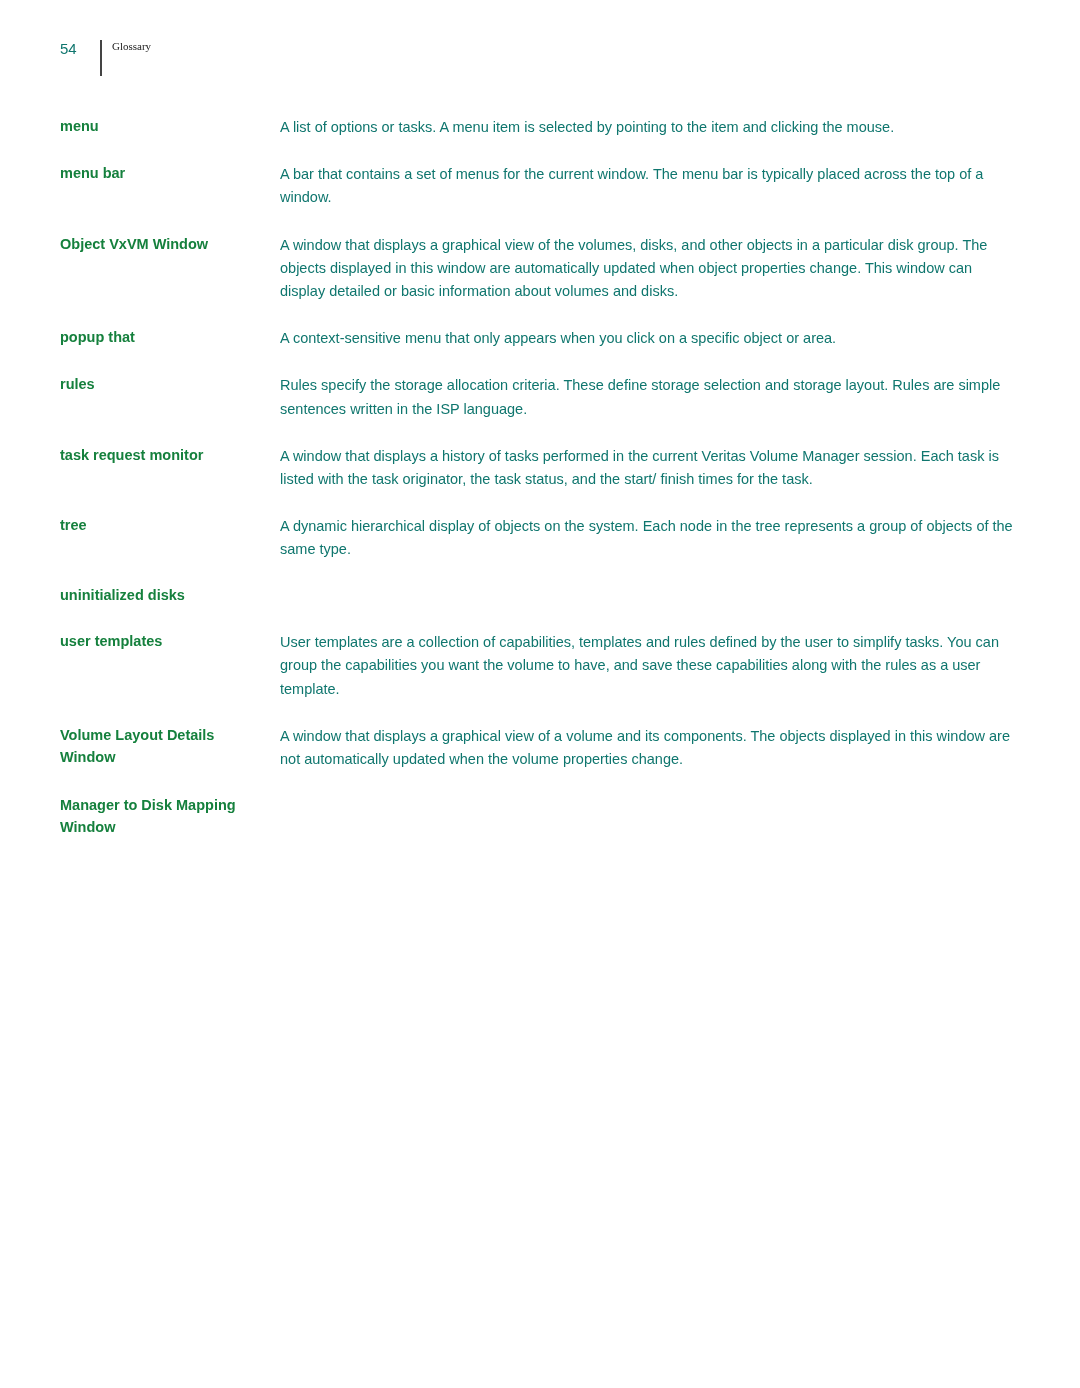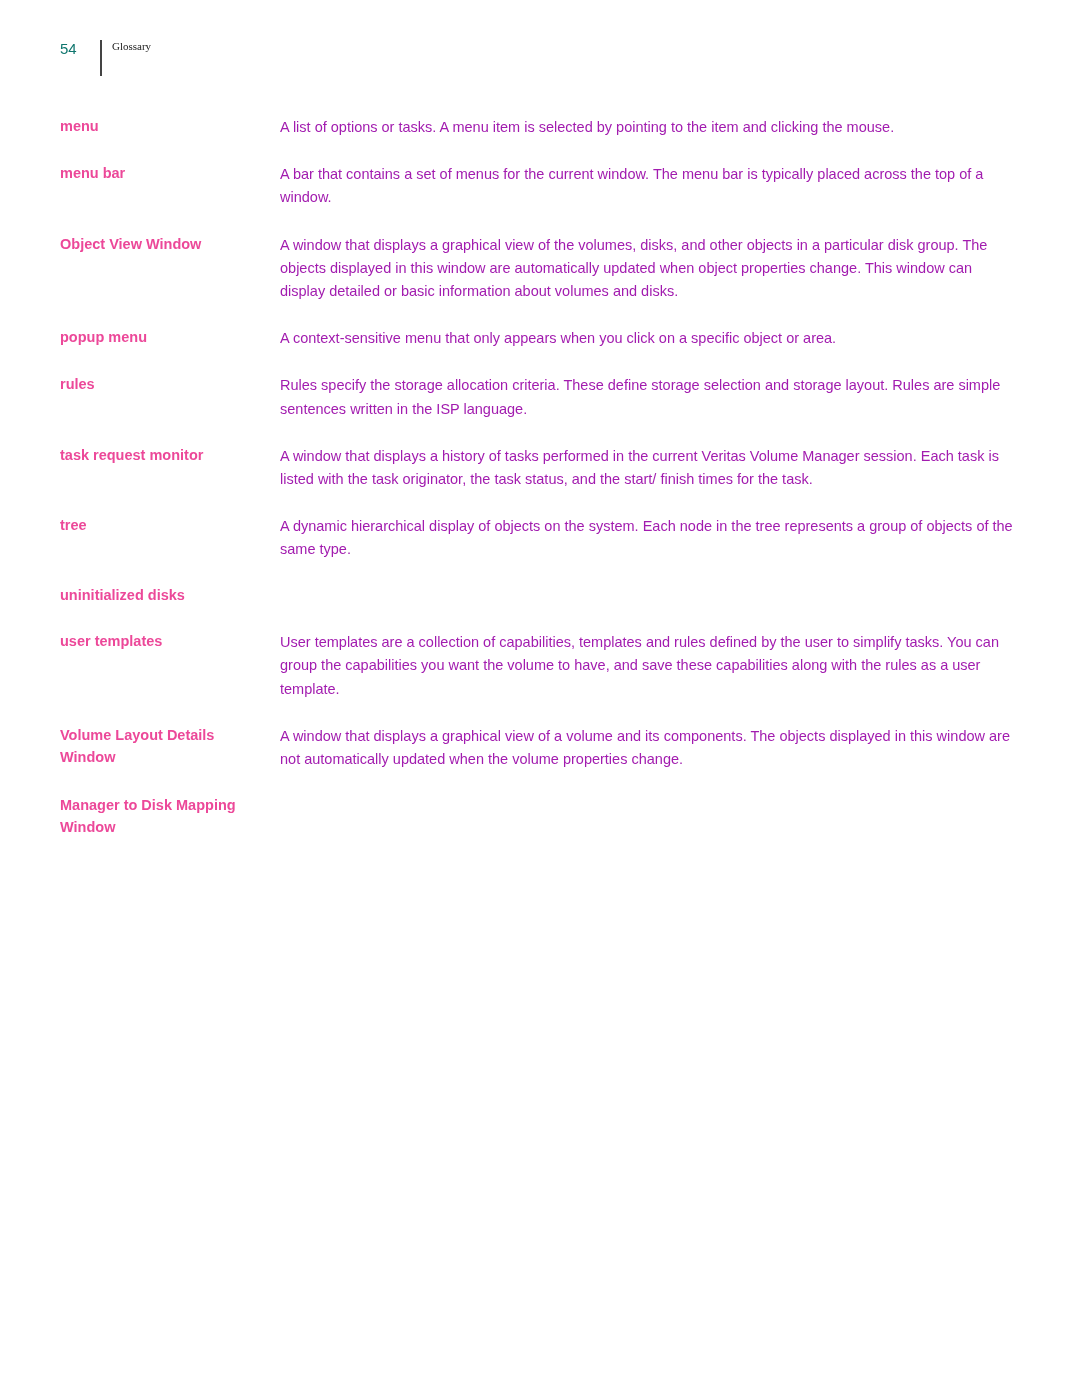--- a/index.html
+++ b/index.html
@@ -60,30 +60,30 @@
       margin-bottom: 24px;
       padding-bottom: 0;
     }
 
     .glossary-term {
       min-width: 220px;
       max-width: 220px;
       font-weight: bold;
       font-family: Arial, Helvetica, sans-serif;
       font-size: 14.5px;
-      color: #ec4899;
+      color: #15803d;
       padding-right: 20px;
       line-height: 1.5;
     }
 
     .glossary-definition {
       flex: 1;
       font-family: Arial, Helvetica, sans-serif;
       font-size: 14.5px;
-      color: #a21caf;
+      color: #0f766e;
       line-height: 1.6;
     }
   </style>
 </head>
 <body>
 
 <div class="page-container">
 
   <div class="page-header">
     <span class="page-number">54</span>
@@ -95,25 +95,25 @@
 
   <div class="glossary-row">
         <div class="glossary-term">menu</div>
         <div class="glossary-definition">A list of options or tasks. A menu item is selected by pointing to the item and clicking the mouse.</div>
       </div>
       <div class="glossary-row">
         <div class="glossary-term">menu bar</div>
         <div class="glossary-definition">A bar that contains a set of menus for the current window. The menu bar is typically placed across the top of a window.</div>
       </div>
       <div class="glossary-row">
-        <div class="glossary-term">Object View Window</div>
+        <div class="glossary-term">Object VxVM Window</div>
         <div class="glossary-definition">A window that displays a graphical view of the volumes, disks, and other objects in a particular disk group. The objects displayed in this window are automatically updated when object properties change. This window can display detailed or basic information about volumes and disks.</div>
       </div>
       <div class="glossary-row">
-        <div class="glossary-term">popup menu</div>
+        <div class="glossary-term">popup that</div>
         <div class="glossary-definition">A context-sensitive menu that only appears when you click on a specific object or area.</div>
       </div>
       <div class="glossary-row">
         <div class="glossary-term">rules</div>
         <div class="glossary-definition">Rules specify the storage allocation criteria. These define storage selection and storage layout. Rules are simple sentences written in the ISP language.</div>
       </div>
       <div class="glossary-row">
         <div class="glossary-term">task request monitor</div>
         <div class="glossary-definition">A window that displays a history of tasks performed in the current Veritas Volume Manager session. Each task is listed with the task originator, the task status, and the start/ finish times for the task.</div>
       </div>

